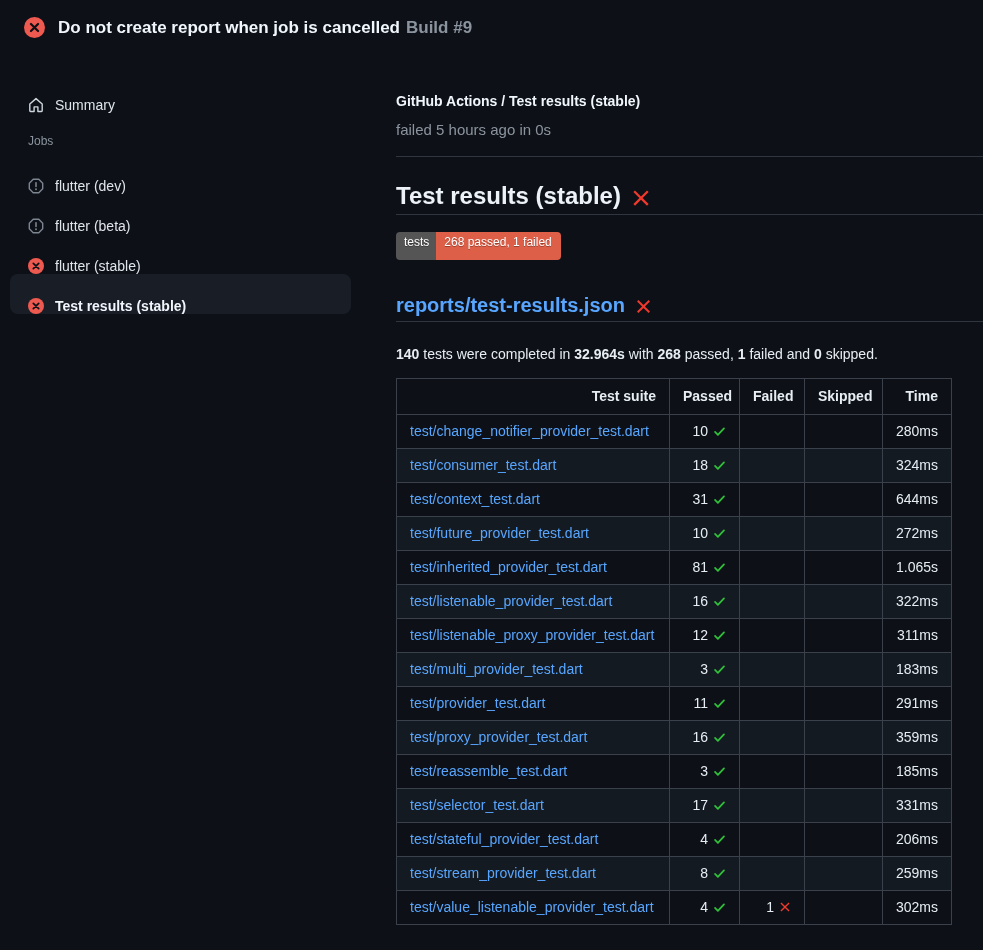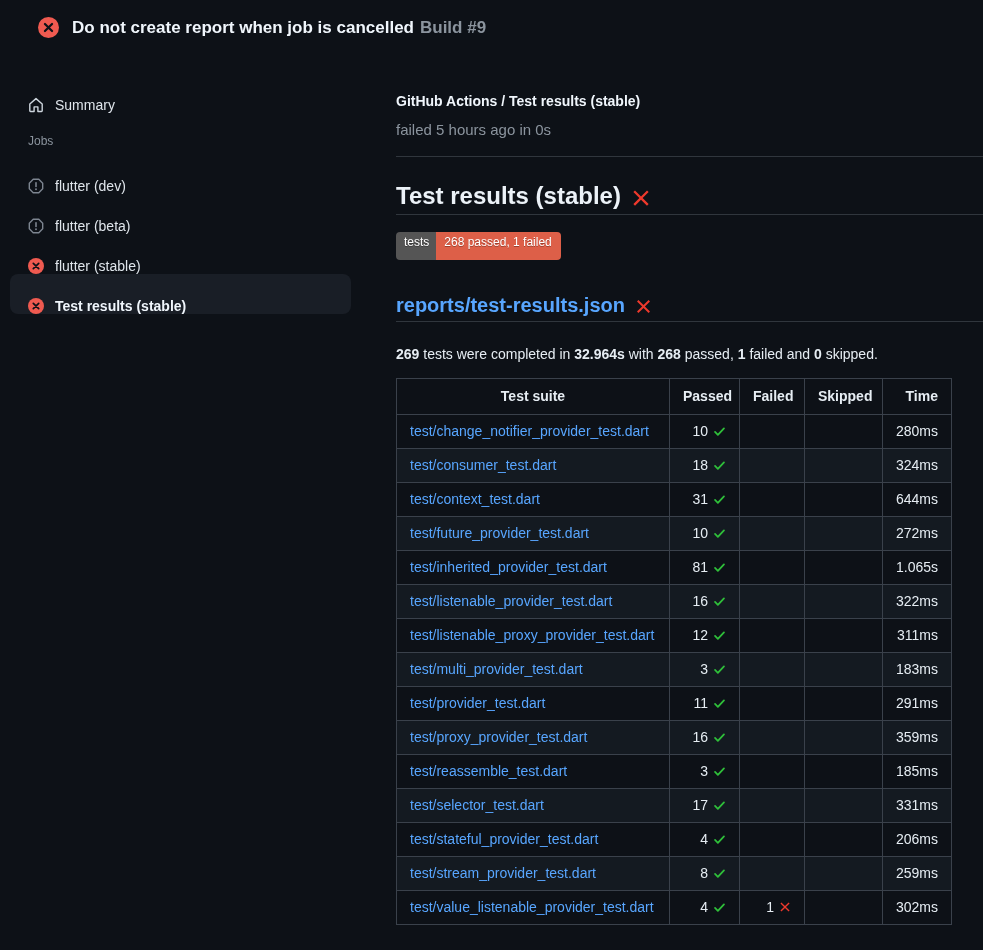--- a/index.html
+++ b/index.html
@@ -10,21 +10,21 @@
   html,body{margin:0;padding:0;}
   body{
     width:983px;height:950px;overflow:hidden;
     background:var(--bg);color:var(--text);
     font-family:"Liberation Sans","DejaVu Sans",sans-serif;
     font-size:14px;
   }
   svg{display:inline-block;}
 
   
-  .app-header{display:flex;align-items:center;gap:13px;padding:17px 24px 16px 24px;margin-left:14px;}
+  .app-header{display:flex;align-items:center;gap:13px;padding:17px 24px 16px 24px;}
   .app-header .fail-badge{width:21px;height:21px;color:var(--fail_icon_red);flex-shrink:0;}
   .app-title{font-size:17px;font-weight:700;color:#f0f6fc;white-space:nowrap;}
   .build-no{color:var(--muted);font-weight:600;margin-left:6px;}
 
   
   .layout{display:flex;align-items:flex-start;}
   .sidebar{width:386px;flex-shrink:0;padding:19px 0 0 10px;}
   .main{flex:1;min-width:0;padding:39px 0 0 10px;}
 
   
@@ -67,21 +67,21 @@
   .summary-line b{font-weight:700;}
 
   
   table.results{
     border-collapse:collapse;margin-top:16px;table-layout:fixed;width:555px;
   }
   .results th,.results td{
     border:1px solid var(--tableBorder);padding:8px 13px;line-height:17px;
     overflow:hidden;white-space:nowrap;
   }
-  .results th{font-weight:700;text-align:center;padding-top:9px;padding-bottom:9px;}
+  .results th{font-weight:700;text-align:right;padding-top:9px;padding-bottom:9px;}
   .results th.num,.results td.num{text-align:right;}
   .results tbody tr:nth-child(even) td{background:#141a21;}
   .results a{color:var(--link_blue);text-decoration:none;cursor:pointer;}
   .check-icon{width:13px;height:13px;color:var(--green);vertical-align:-2px;margin-left:5px;}
   .cross-sm{width:12px;height:12px;color:var(--red);vertical-align:-1px;margin-left:5px;}
 </style>
 </head>
 <body>
 
 <header class="app-header">
@@ -162,21 +162,21 @@
 
     <h2 class="report-title">
       <a class="report-link">reports/test-results.json</a>
       <span class="cross-md">
         <svg viewBox="0 0 16 16" width="17" height="17">
             <path d="M3.2 1.9 8 6.7l4.8-4.8 1.3 1.3L9.3 8l4.8 4.8-1.3 1.3L8 9.3l-4.8 4.8-1.3-1.3L6.7 8 1.9 3.2z" fill="currentColor"></path>
           </svg>
       </span>
     </h2>
 
-    <p class="summary-line" id="summary-line"><b>269</b><span> tests were completed in </span><b>32.964s</b><span> with </span><b>268</b><span> passed, </span><b>1</b><span> failed and </span><b>0</b><span> skipped.</span></p>
+    <p class="summary-line" id="summary-line"><b>140</b><span> tests were completed in </span><b>32.964s</b><span> with </span><b>268</b><span> passed, </span><b>1</b><span> failed and </span><b>0</b><span> skipped.</span></p>
 
     <table class="results">
       <colgroup>
         <col style="width:273px">
           <col style="width:70px">
           <col style="width:65px">
           <col style="width:78px">
           <col style="width:69px">
       </colgroup>
       <thead>

